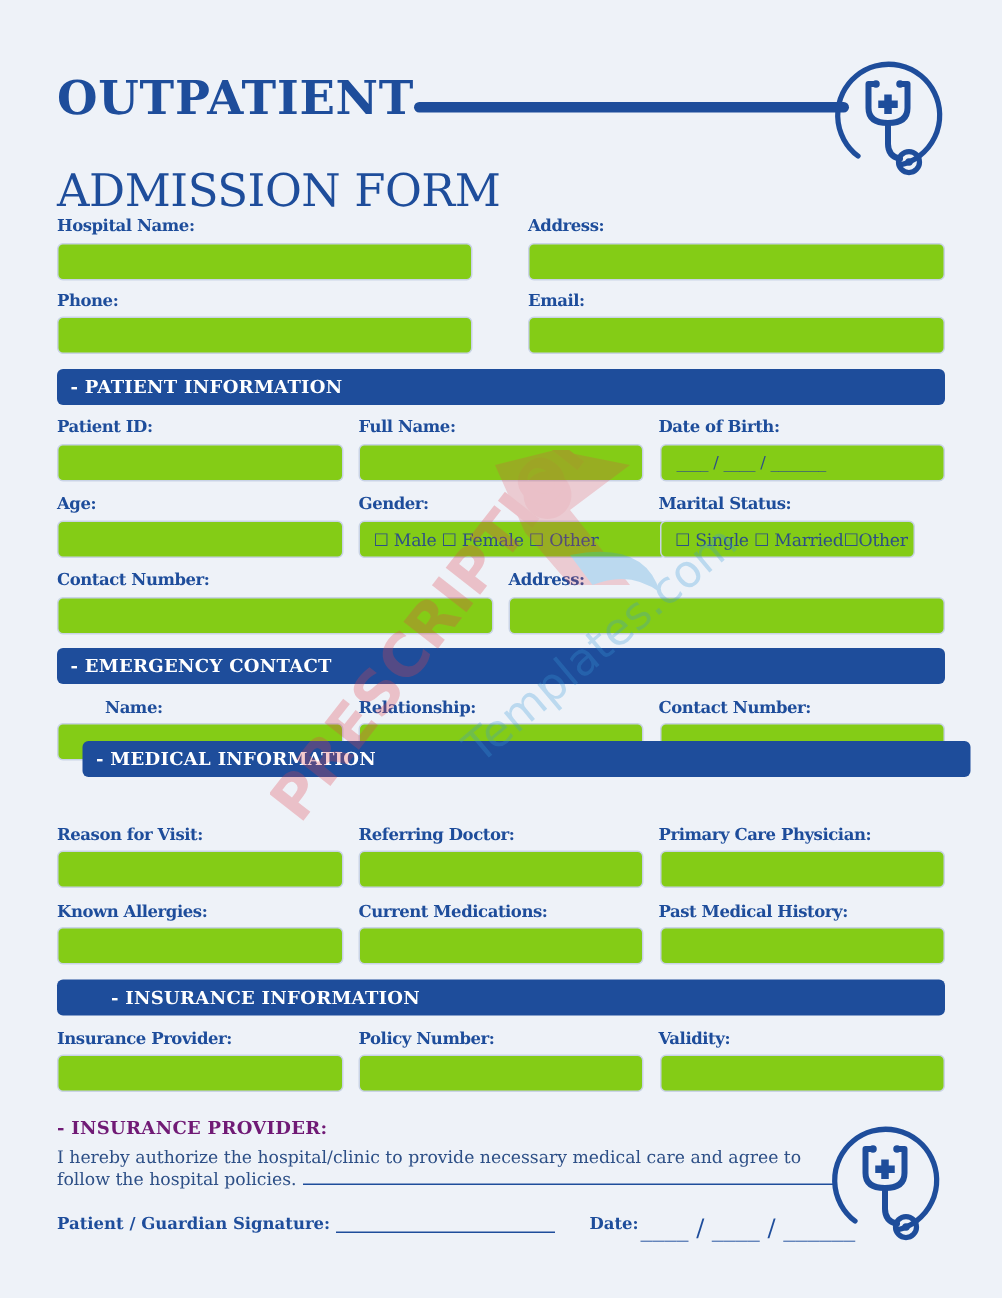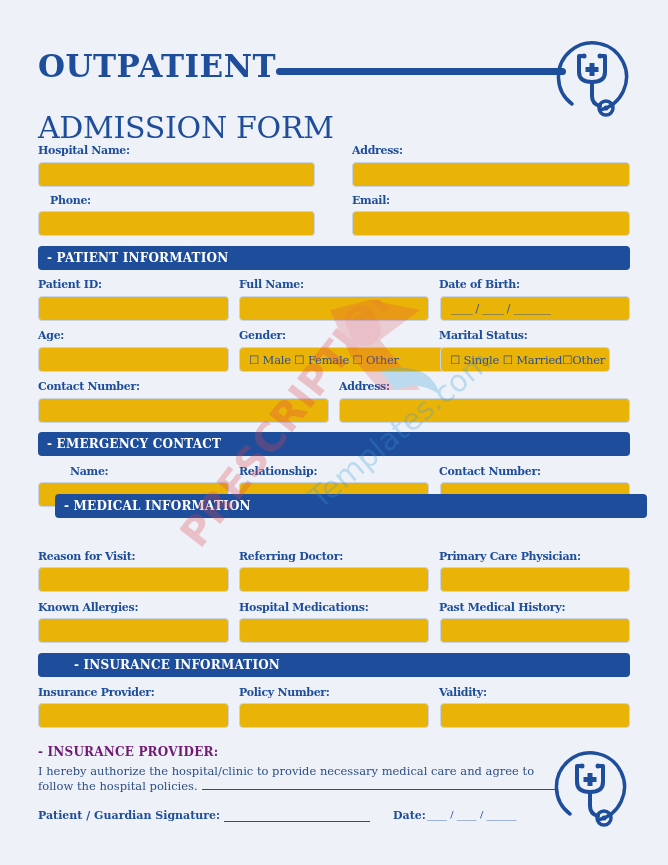--- a/index.html
+++ b/index.html
@@ -5,34 +5,34 @@
   * { box-sizing: border-box; margin: 0; padding: 0; }
   html, body { width: 668px; height: 865px; background: #eef2f8; overflow: hidden; }
   body { position: relative; font-family: "DejaVu Serif", serif; color: #1e4d9b; }
 
   .title1 { position: absolute; left: 38px; top: 48px; font-family: "DejaVu Serif", serif; font-weight: bold; font-size: 31px; letter-spacing: 0.5px; color: #1e4d9b; }
   .title2 { position: absolute; left: 38px; top: 84px; font-family: "DejaVu Serif", serif; font-size: 30px; color: #1e4d9b; letter-spacing: -0.3px; margin-top: 26px; }
   .title-rule { position: absolute; left: 276px; top: 68px; width: 290px; height: 7px; background: #1e4d9b; border-radius: 4px; }
   .logo { position: absolute; }
 
   .lbl { position: absolute; font-family: "DejaVu Serif", serif; font-weight: bold; font-size: 11px; color: #1e4d9b; letter-spacing: -0.3px; white-space: nowrap; }
-  .box { position: absolute; height: 25px; background: #eab308; border: 1px solid #c9d3e6; border-radius: 4px; font-family: "DejaVu Serif", serif; font-size: 12px; color: #2b4f8f; padding: 0 10px; display: flex; align-items: center; white-space: nowrap; }
+  .box { position: absolute; height: 25px; background: #84cc16; border: 1px solid #c9d3e6; border-radius: 4px; font-family: "DejaVu Serif", serif; font-size: 12px; color: #2b4f8f; padding: 0 10px; display: flex; align-items: center; white-space: nowrap; }
   .box .val { font-size: 12px; color: #2d4f86; letter-spacing: -0.2px; }
 
   .sec { position: absolute; left: 38px; width: 592px; height: 24px; background: #1e4d9b; border-radius: 4px; color: #ffffff; font-family: "DejaVu Serif", serif; font-weight: bold; font-size: 12px; padding-left: 9px; display: flex; align-items: center; letter-spacing: 0.2px; }
 
   .watermark { position: absolute; left: 180px; top: 300px; width: 320px; height: 260px; pointer-events: none; opacity: 0.28; }
 
   .consent-title { position: absolute; left: 38px; top: 745px; font-weight: bold; font-size: 12px; color: #701a75; letter-spacing: 0.2px; }
   .consent-text { position: absolute; left: 38px; top: 764px; width: 520px; font-size: 11.5px; line-height: 15px; color: #2d4f86; }
   .consent-line { position: absolute; left: 202px; top: 789px; width: 356px; height: 1px; background: #1e4d9b; }
   .sig-label { position: absolute; left: 38px; top: 809px; font-weight: bold; font-size: 11px; color: #1e4d9b; white-space: nowrap; }
   .sig-line { position: absolute; left: 224px; top: 821px; width: 146px; height: 1px; background: #1e4d9b; }
   .date-label { position: absolute; left: 393px; top: 809px; font-weight: bold; font-size: 11px; color: #1e4d9b; white-space: nowrap; }
-  .date-blanks { position: absolute; left: 427px; top: 809px; font-size: 10px; color: #1e4d9b; white-space: nowrap; }
+  .date-blanks { position: absolute; left: 427px; top: 809px; font-size: 16px; color: #1e4d9b; white-space: nowrap; }
 </style>
 </head>
 <body>
 
 <div class="title1">OUTPATIENT</div>
 <div class="title-rule"></div>
 <div class="title2">ADMISSION FORM</div>
 
 <svg class="logo" style="left:556px; top:38px;" width="76" height="80" viewBox="0 0 76 80">
   <path d="M 44 72 A 34 34 0 1 0 16 66" fill="none" stroke="#1e4d9b" stroke-width="3.5" stroke-linecap="round"></path>
@@ -48,21 +48,21 @@
 
 <div class="lbl" style="left:38px; top:144px;">Hospital Name:</div>
 <div class="box" style="left:38px; top:162px; width:277px;">
     <span class="val"></span>
   </div>
 <div class="lbl" style="left:352px; top:144px;">Address:</div>
 <div class="box" style="left:352px; top:162px; width:278px;">
     <span class="val"></span>
   </div>
 
-<div class="lbl" style="left:38px; top:194px;margin-left:12px;">Phone:</div>
+<div class="lbl" style="left:38px; top:194px;">Phone:</div>
 <div class="box" style="left:38px; top:211px; width:277px;">
     <span class="val"></span>
   </div>
 <div class="lbl" style="left:352px; top:194px;">Email:</div>
 <div class="box" style="left:352px; top:211px; width:278px;">
     <span class="val"></span>
   </div>
 
 <div class="sec" style="top:246px;">- PATIENT INFORMATION</div>
 
@@ -104,21 +104,21 @@
 
 <div class="lbl" style="left:38px; top:550px;">Reason for Visit:</div>
 <div class="box" style="left:38px; top:567px; width:191px;"></div>
 <div class="lbl" style="left:239px; top:550px;">Referring Doctor:</div>
 <div class="box" style="left:239px; top:567px; width:190px;"></div>
 <div class="lbl" style="left:439px; top:550px;">Primary Care Physician:</div>
 <div class="box" style="left:440px; top:567px; width:190px;"></div>
 
 <div class="lbl" style="left:38px; top:601px;">Known Allergies:</div>
 <div class="box" style="left:38px; top:618px; width:191px;"></div>
-<div class="lbl" style="left:239px; top:601px;">Hospital Medications:</div>
+<div class="lbl" style="left:239px; top:601px;">Current Medications:</div>
 <div class="box" style="left:239px; top:618px; width:190px;"></div>
 <div class="lbl" style="left:439px; top:601px;">Past Medical History:</div>
 <div class="box" style="left:440px; top:618px; width:190px;"></div>
 
 <div class="sec" style="top:653px;padding-left:36px;">- INSURANCE INFORMATION</div>
 
 <div class="lbl" style="left:38px; top:686px;">Insurance Provider:</div>
 <div class="box" style="left:38px; top:703px; width:191px;"></div>
 <div class="lbl" style="left:239px; top:686px;">Policy  Number:</div>
 <div class="box" style="left:239px; top:703px; width:190px;"></div>

